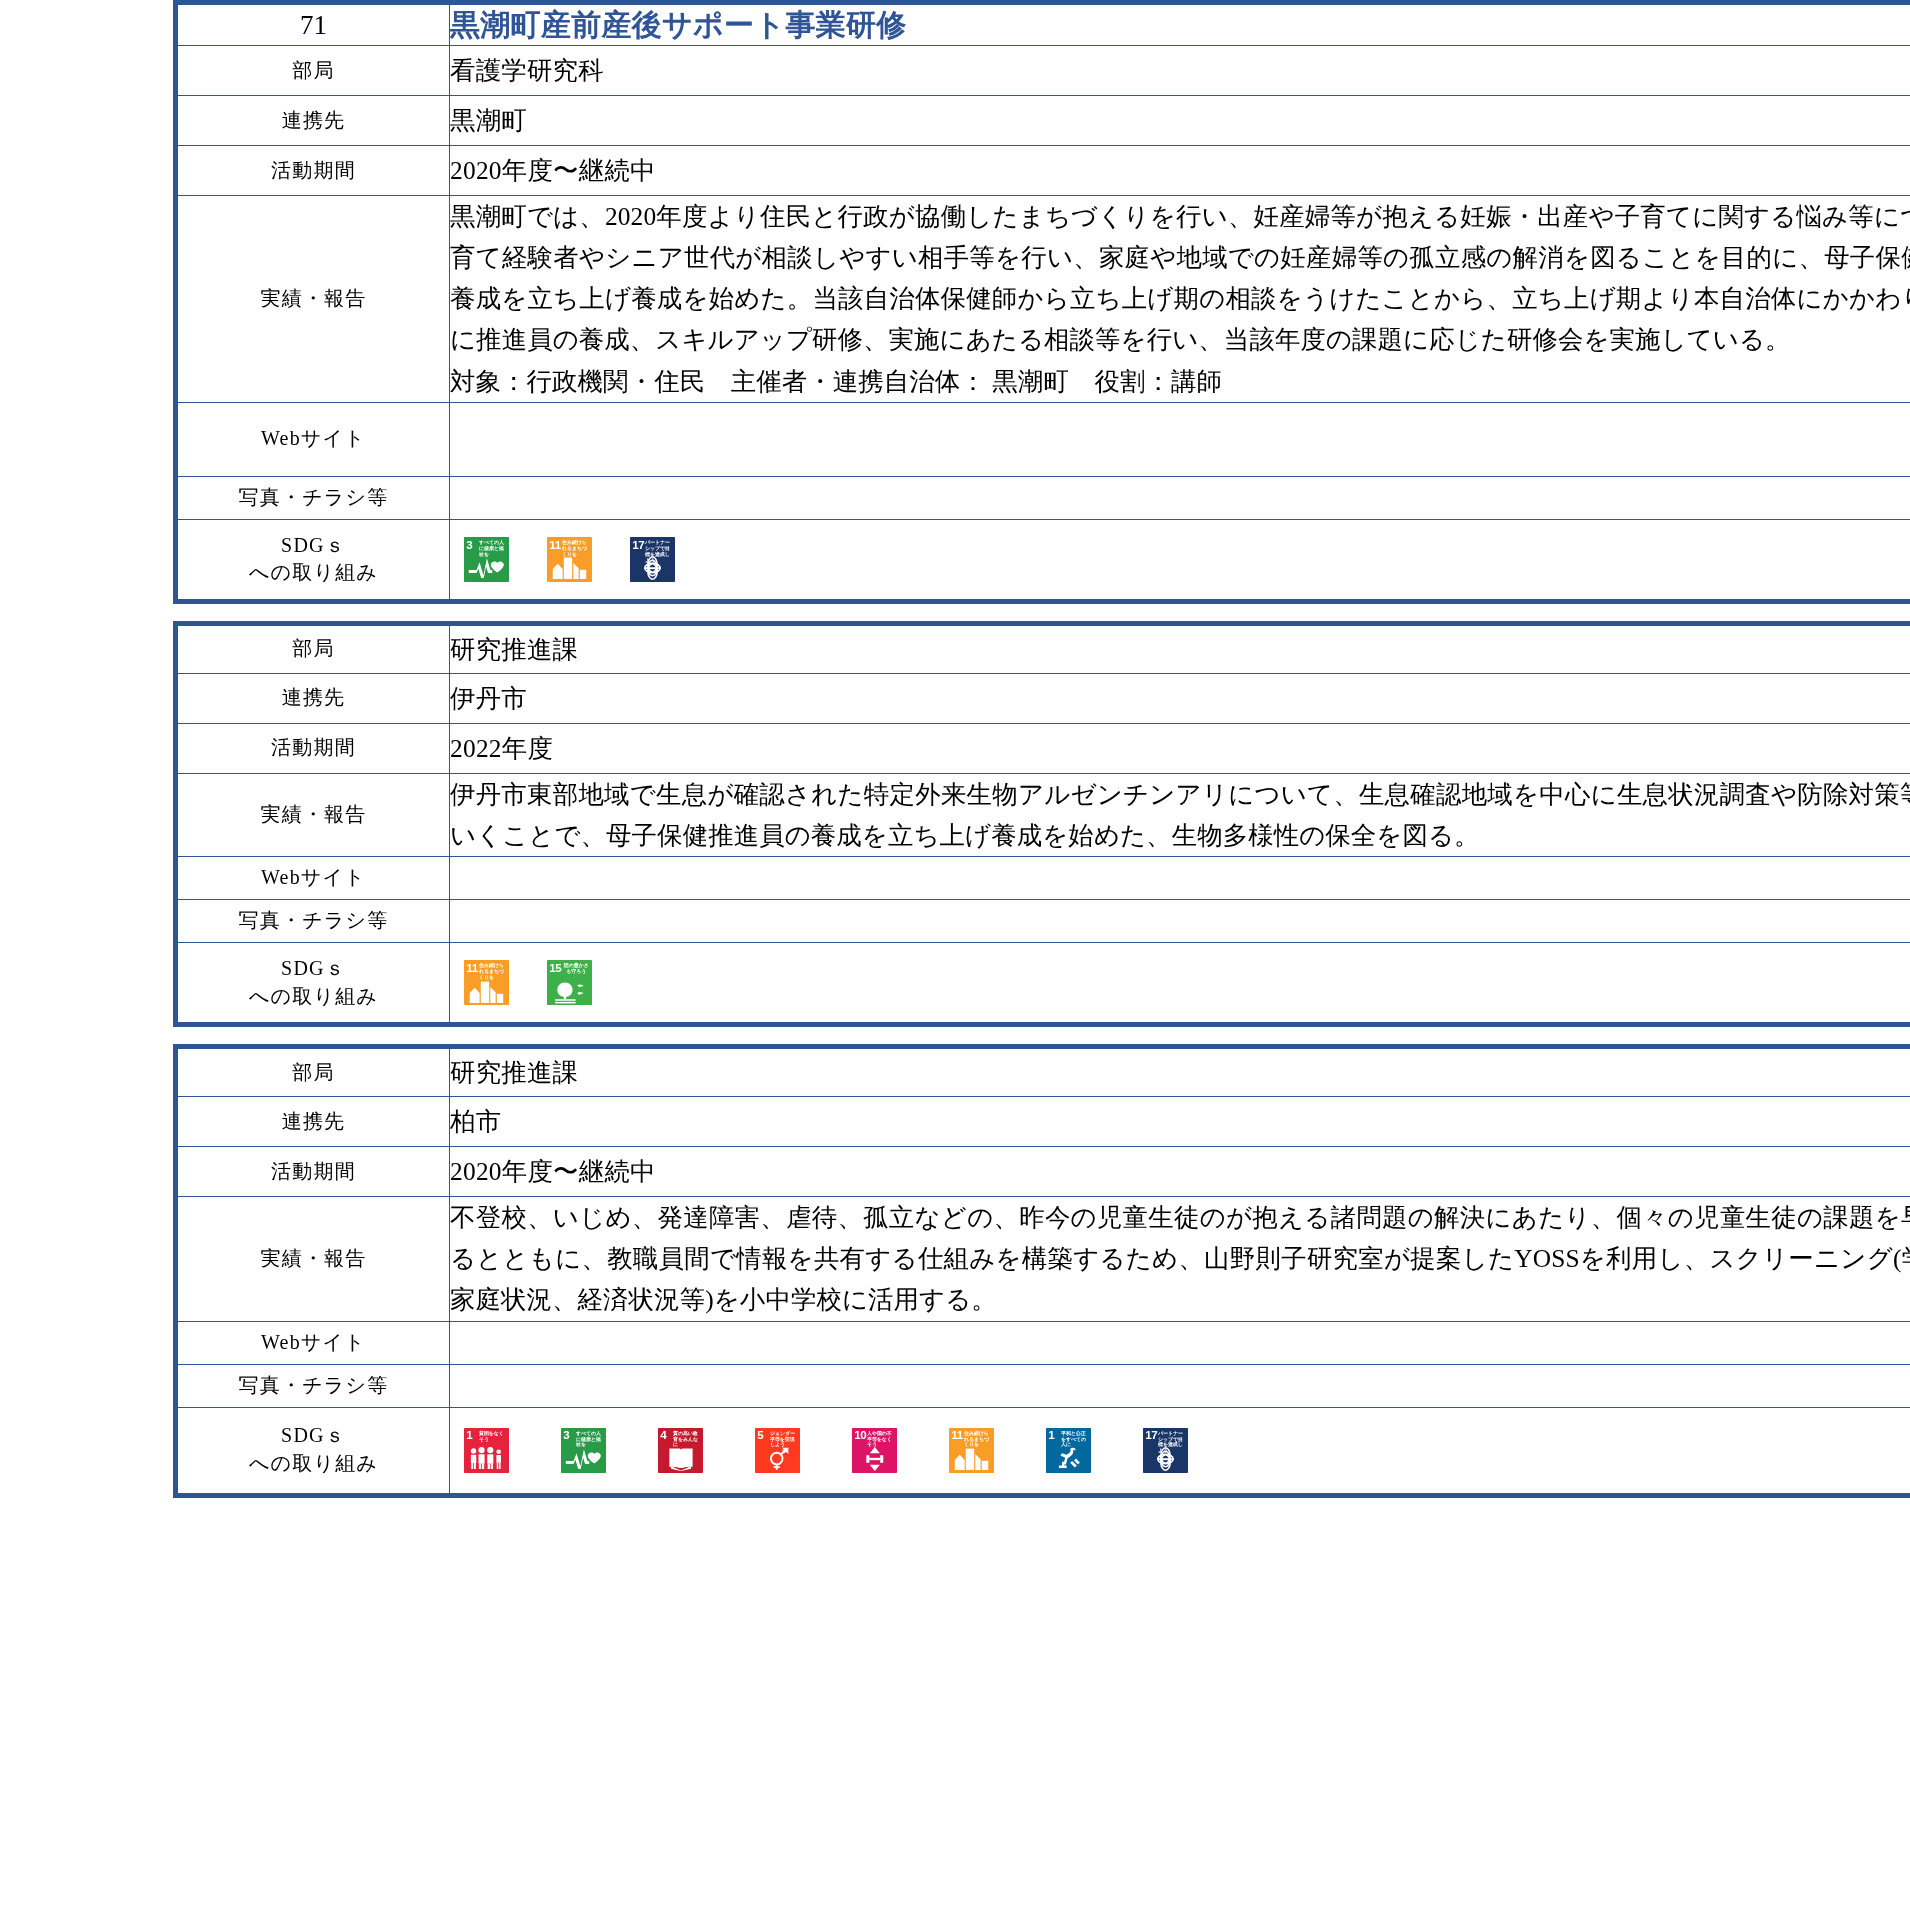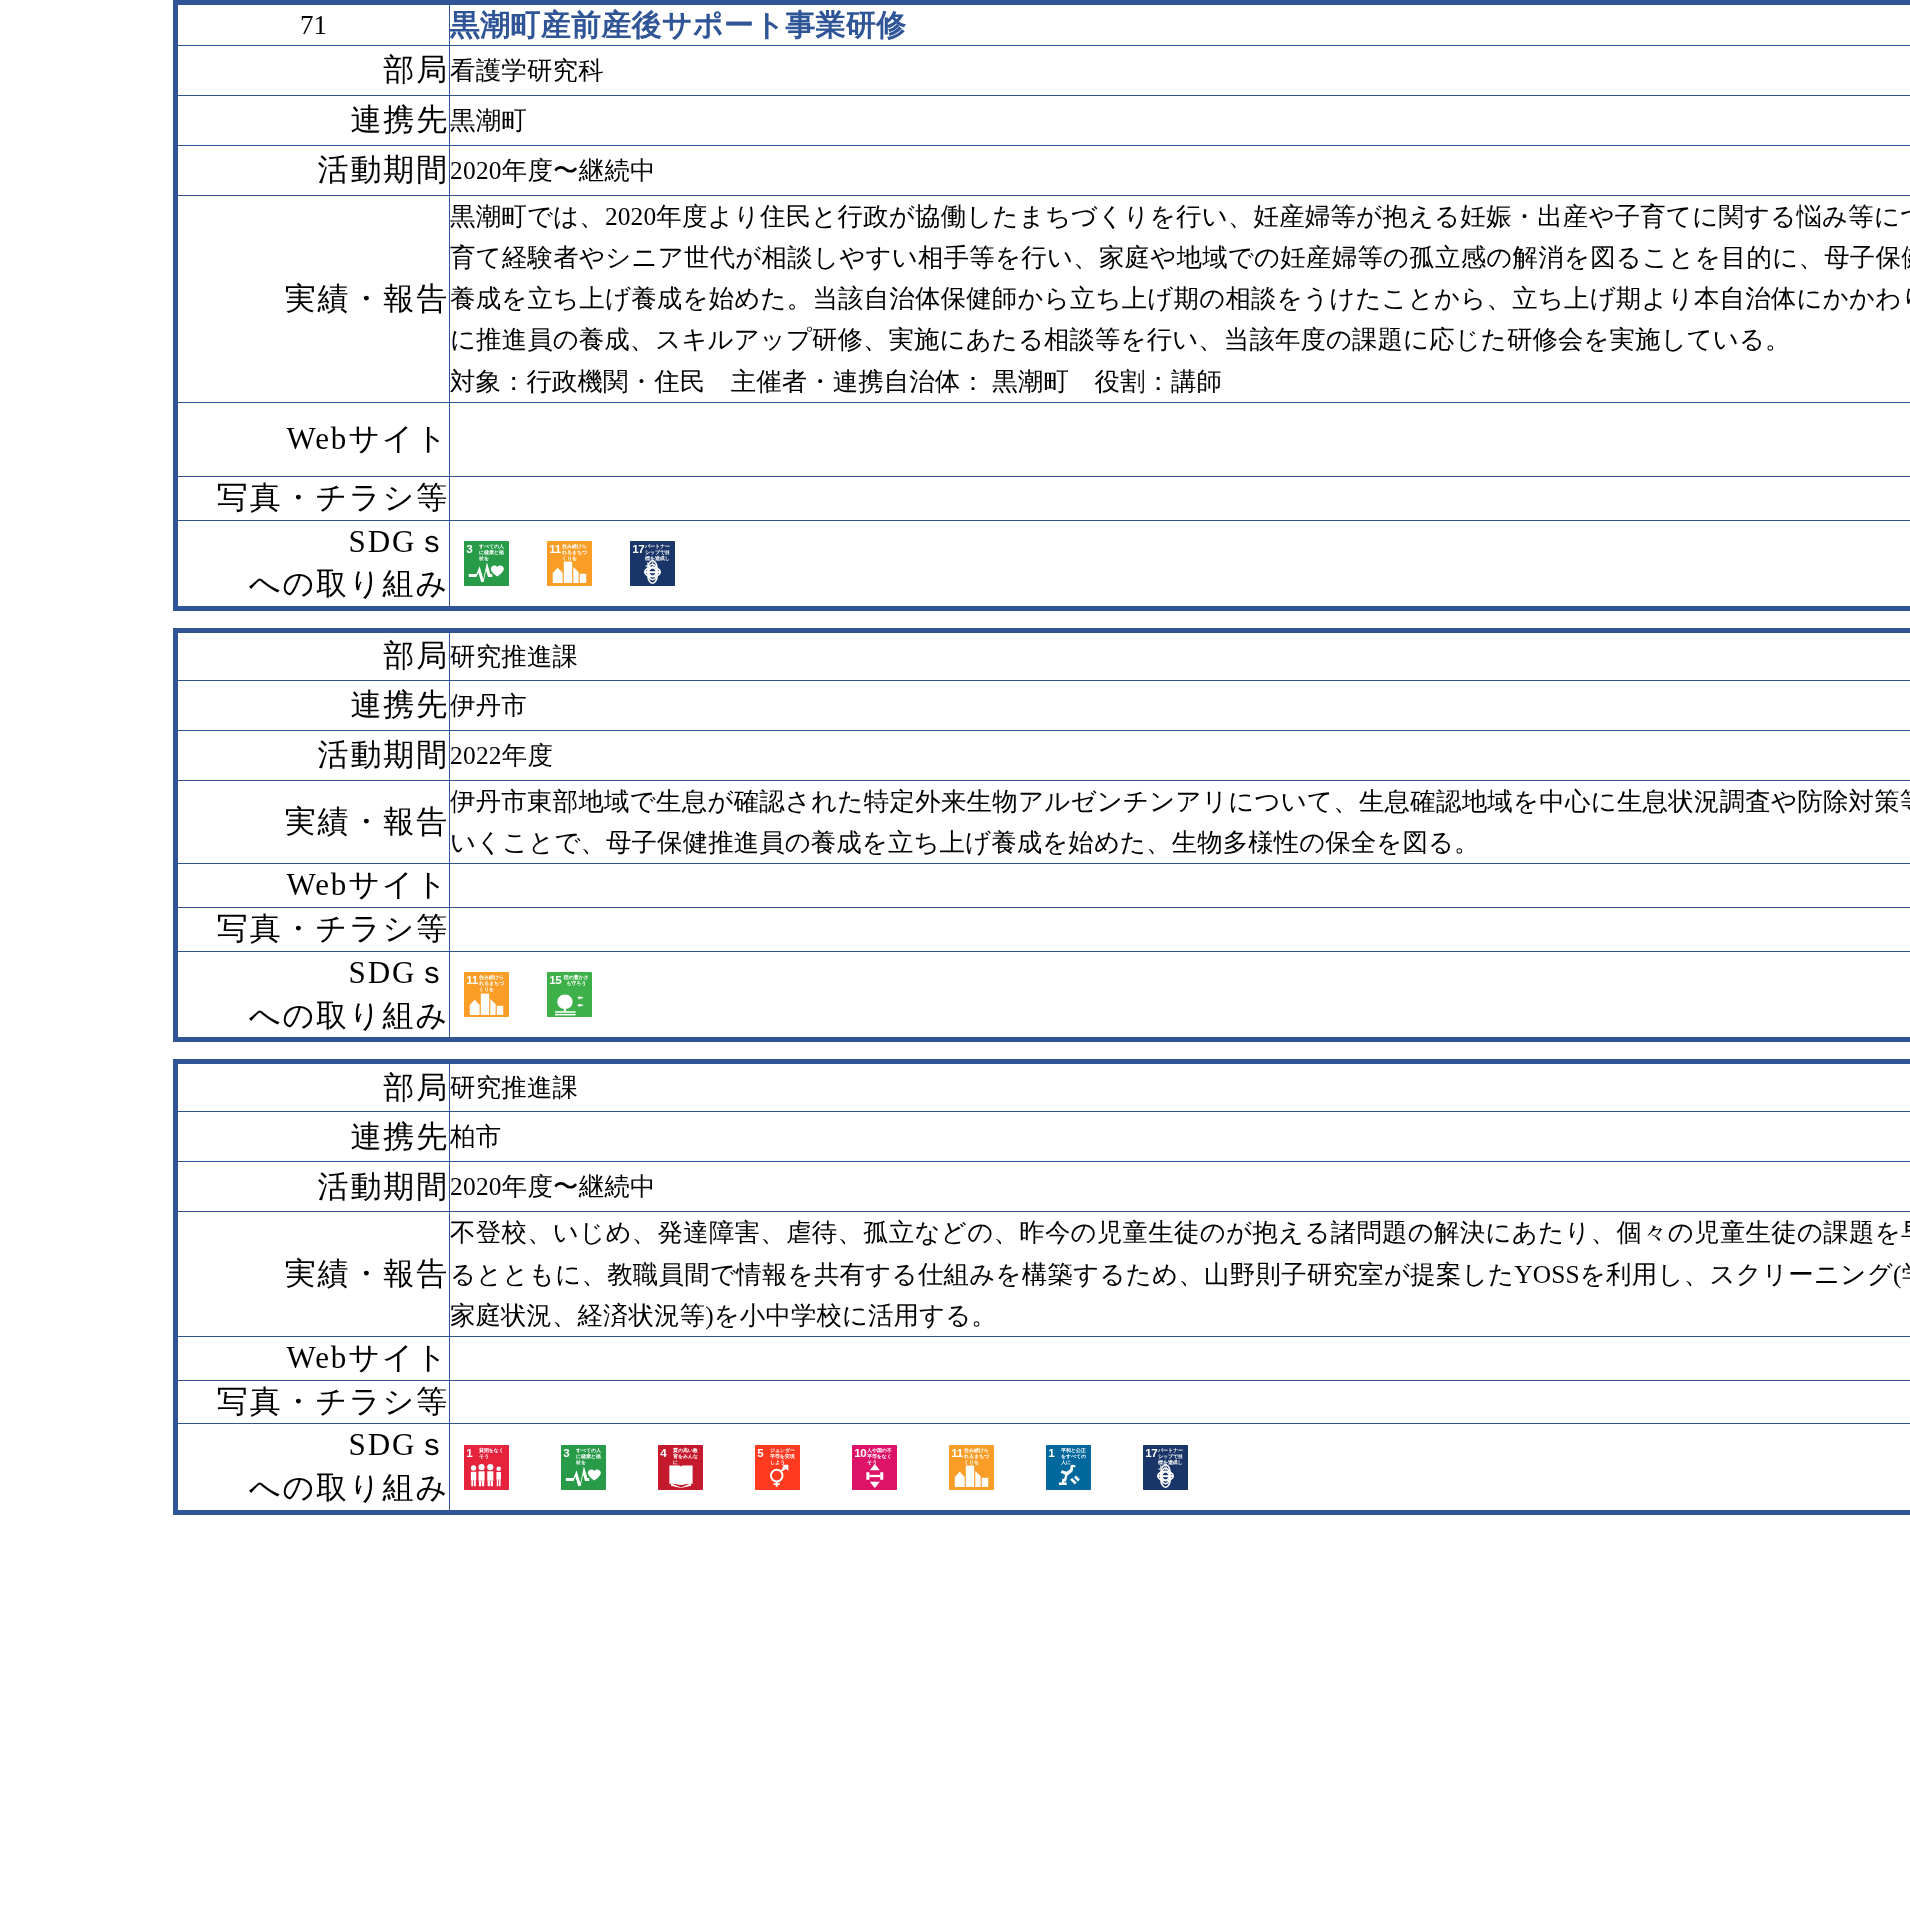--- a/index.html
+++ b/index.html
@@ -37,22 +37,22 @@
     border: 1.9px solid #2F5597;
     padding: 0;
     background: #ffffff;
     vertical-align: middle;
   }
   .col-label { width: 274px; }
   .col-value { width: auto; }
 
   
   .lbl {
-    text-align: right;
-    font-size: 31px;
+    text-align: center;
+    font-size: 20px;
     line-height: 1.38;
     color: #000000;
     letter-spacing: 0.06em;
     padding: 3.9px 3.1px;
   }
   .lbl .l2 { display: block; }
 
   
   .num {
     text-align: center;

